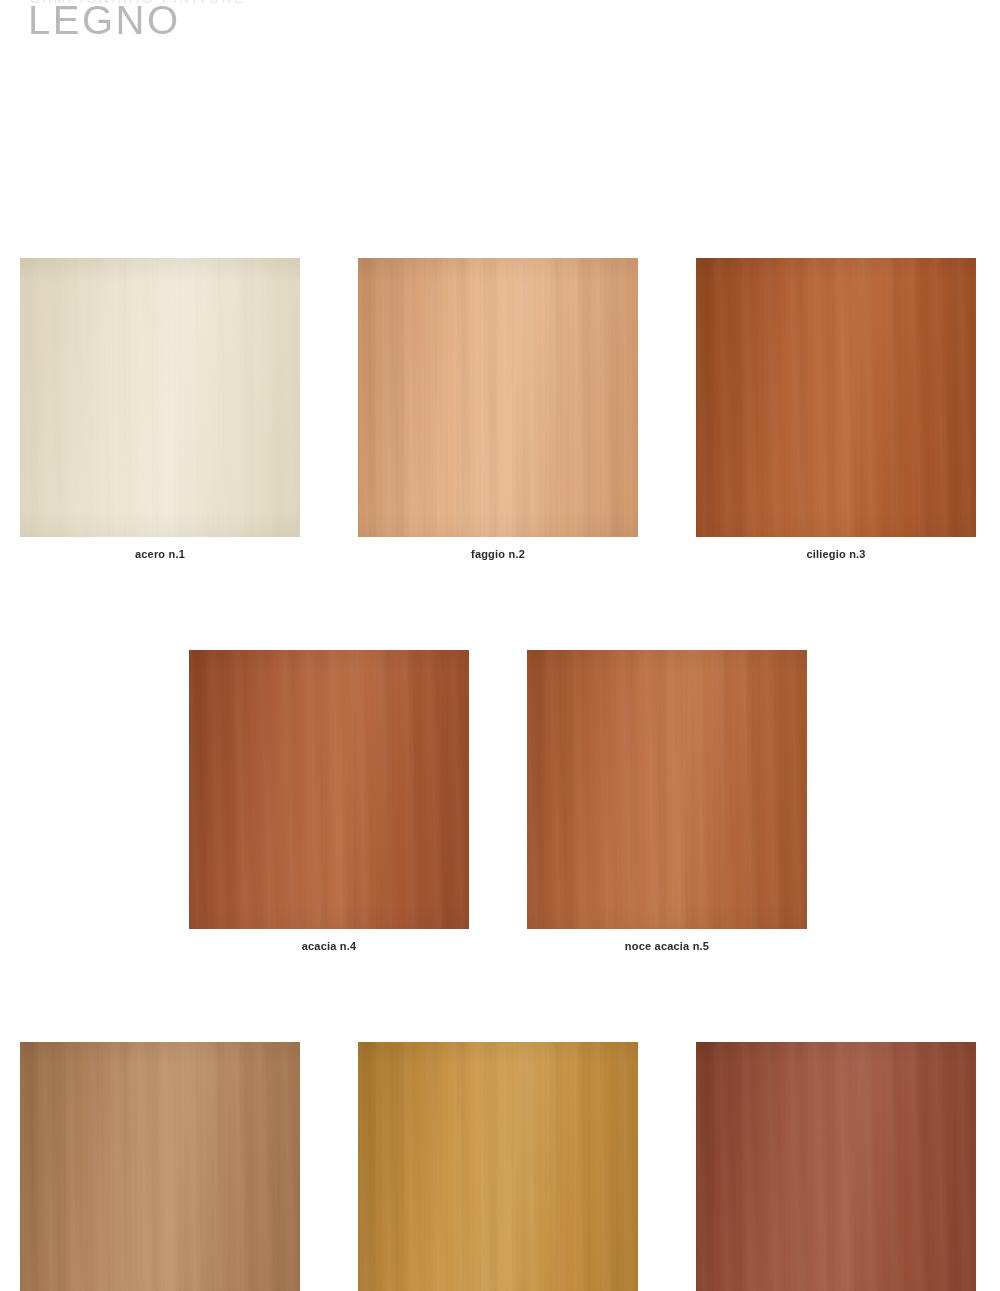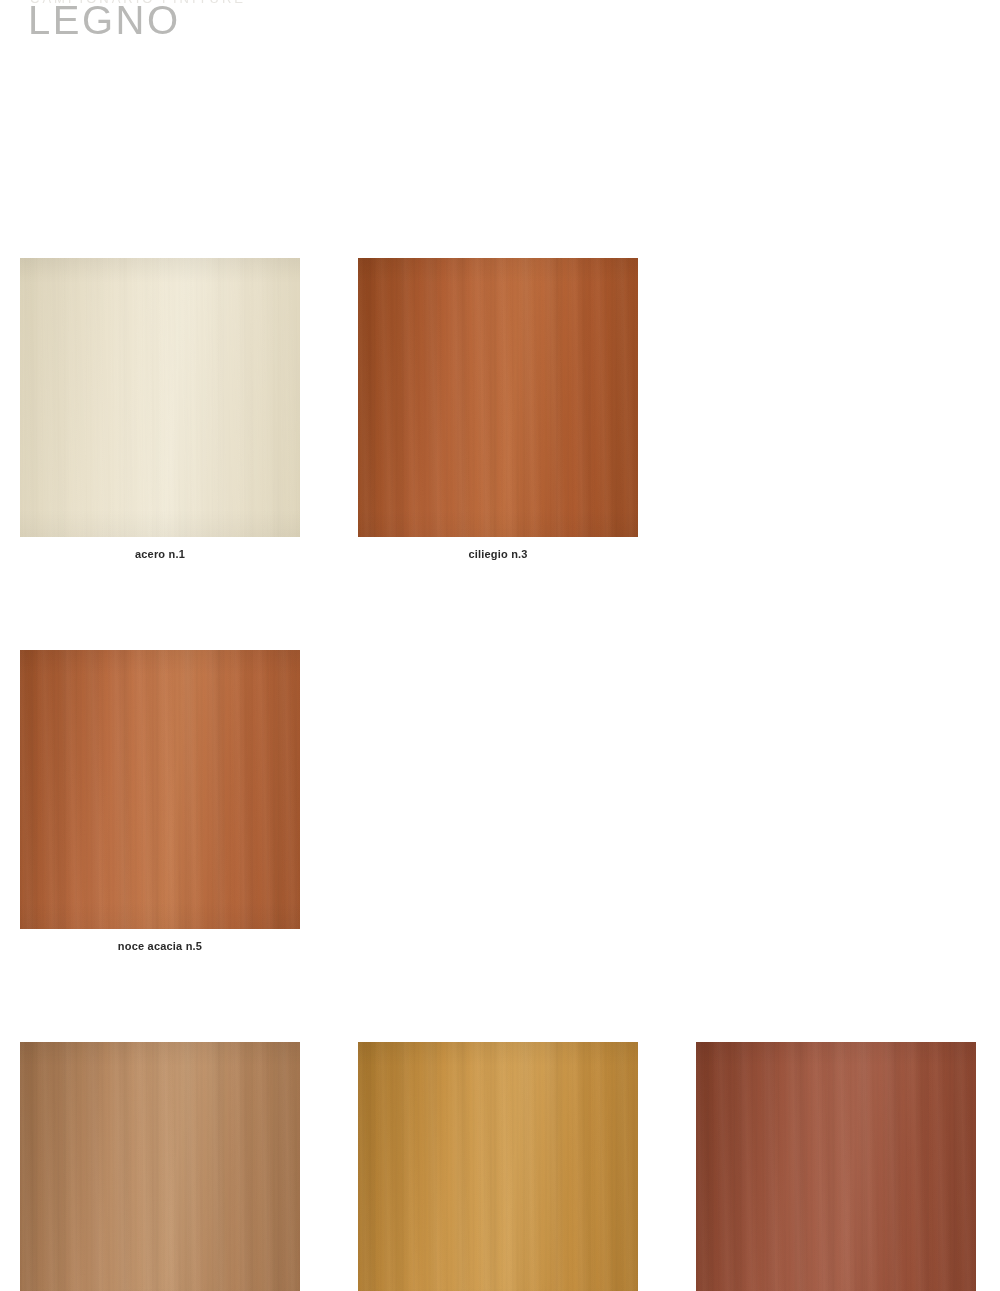--- a/index.html
+++ b/index.html
@@ -58,20 +58,21 @@
   .grid {
     position: absolute;
     left: 20px;
     top: 258px;
     width: 960px;
   }
   .row {
     display: flex;
     width: 960px;
     margin-bottom: 90px;
+    justify-content: center;
   }
   .row:last-child { margin-bottom: 0; }
 
   .cell {
     width: 280px;
     margin-right: 58px;
     position: relative;
   }
   .cell:last-child { margin-right: 4px; }
 
@@ -160,30 +161,46 @@
     <div class="row row-1">
       <div class="cell">
         <div class="swatch plain" style="background: linear-gradient(95deg, rgb(222, 213, 187) 0%, rgb(234, 226, 204) 28%, rgb(242, 236, 218) 55%, rgb(234, 226, 204) 78%, rgb(222, 213, 187) 100%);">
           <div class="grain"></div>
           <div class="grain2"></div>
           <div class="vignette"></div>
         </div>
         <div class="caption">acero n.1</div>
       </div>
       <div class="cell">
+        <div class="swatch" style="background: linear-gradient(95deg, rgb(207, 148, 104) 0%, rgb(227, 172, 128) 28%, rgb(239, 191, 149) 55%, rgb(227, 172, 128) 78%, rgb(207, 148, 104) 100%);">
+          <div class="grain"></div>
+          <div class="grain2"></div>
+          <div class="vignette"></div>
+        </div>
+        <div class="caption">faggio n.2</div>
+      </div>
+      <div class="cell">
         <div class="swatch" style="background: linear-gradient(95deg, rgb(150, 73, 31) 0%, rgb(176, 91, 46) 28%, rgb(192, 109, 60) 55%, rgb(176, 91, 46) 78%, rgb(150, 73, 31) 100%);">
           <div class="grain"></div>
           <div class="grain2"></div>
           <div class="vignette"></div>
         </div>
         <div class="caption">ciliegio n.3</div>
       </div>
     </div>
 
     <div class="row row-2">
+      <div class="cell">
+        <div class="swatch" style="background: linear-gradient(95deg, rgb(147, 71, 35) 0%, rgb(172, 90, 51) 28%, rgb(189, 110, 68) 55%, rgb(172, 90, 51) 78%, rgb(147, 71, 35) 100%);">
+          <div class="grain"></div>
+          <div class="grain2"></div>
+          <div class="vignette"></div>
+        </div>
+        <div class="caption">acacia n.4</div>
+      </div>
       <div class="cell">
         <div class="swatch" style="background: linear-gradient(95deg, rgb(158, 82, 41) 0%, rgb(183, 102, 58) 28%, rgb(198, 122, 75) 55%, rgb(183, 102, 58) 78%, rgb(158, 82, 41) 100%);">
           <div class="grain"></div>
           <div class="grain2"></div>
           <div class="vignette"></div>
         </div>
         <div class="caption">noce acacia n.5</div>
       </div>
     </div>
 

